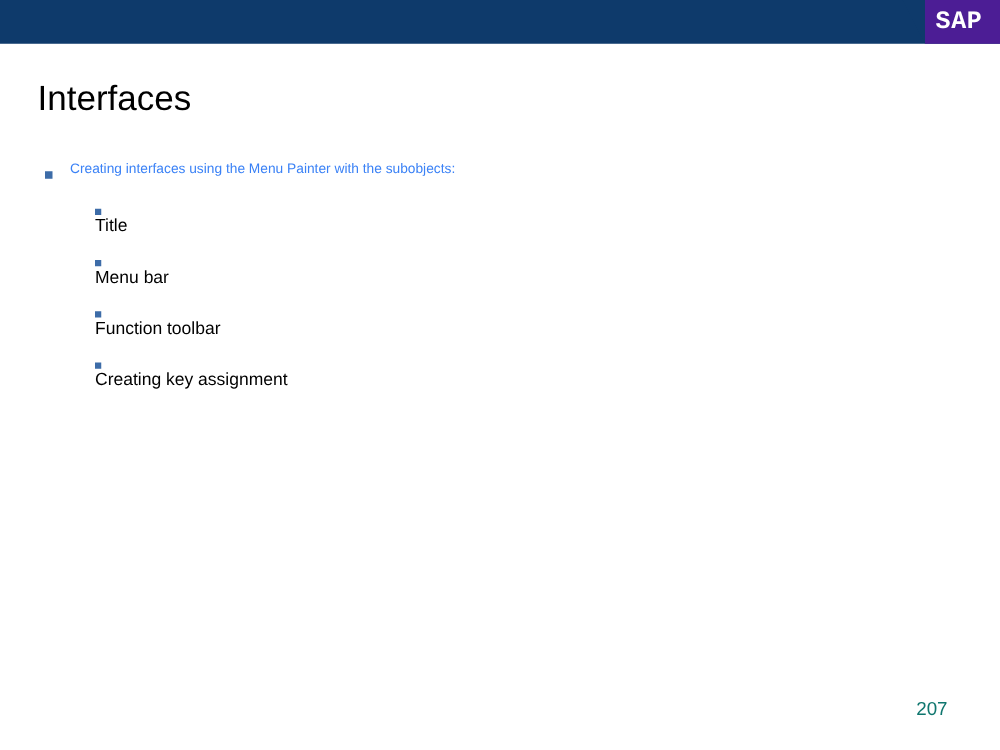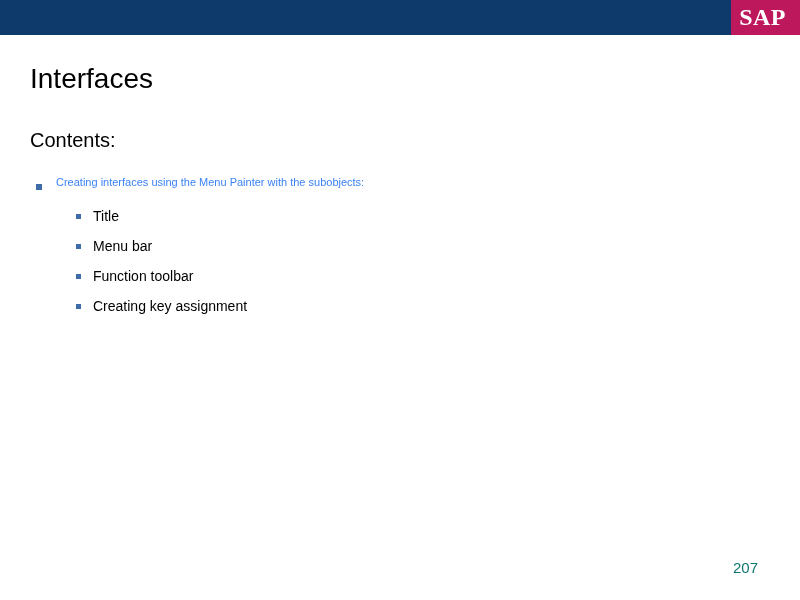--- a/index.html
+++ b/index.html
@@ -23,29 +23,29 @@
     }
     .logo-wrap {
       position: absolute;
       right: 0;
       top: 0;
       height: 35px;
       display: flex;
       align-items: center;
     }
     .logo-box {
-      background: #be185d;
+      background: #4c1d95;
       color: #ffffff;
       font-weight: bold;
-      font-size: 24px;
+      font-size: 20px;
       letter-spacing: 0.5px;
       padding: 0 14px 0 8px;
       height: 35px;
       line-height: 35px;
-      font-family: Liberation Serif, serif;
+      font-family: Liberation Mono, monospace;
     }
     .logo-slant {
       width: 0;
       height: 0;
       border-top: 35px solid #0e3a6b;
       border-left: 18px solid transparent;
     }
     .content {
       padding: 28px 44px 0 30px;
     }
@@ -84,20 +84,21 @@
     }
     .sub-list {
       list-style: none;
       padding-left: 46px;
       margin-top: 2px;
     }
     .sub-item {
       display: flex;
       align-items: flex-start;
       margin-bottom: 14px;
+      flex-direction: column;
     }
     .sub-bullet {
       width: 5px;
       height: 5px;
       background: #3d6ca8;
       margin-top: 6px;
       margin-right: 12px;
       flex-shrink: 0;
     }
     .sub-item-text {
@@ -117,21 +118,20 @@
 
 <div class="header-bar">
   <div class="logo-wrap">
     <div class="logo-slant"></div>
     <div class="logo-box">SAP</div>
   </div>
 </div>
 
 <div class="content">
   <h1 class="title">Interfaces</h1>
-  <div class="contents-label">Contents:</div>
 
   <ul class="top-list">
     <li class="top-item">
       <span class="bullet"></span>
       <span class="top-item-text">Creating interfaces using the Menu Painter with the subobjects:</span>
     </li>
   </ul>
 
   <ul class="sub-list">
     <li class="sub-item">

